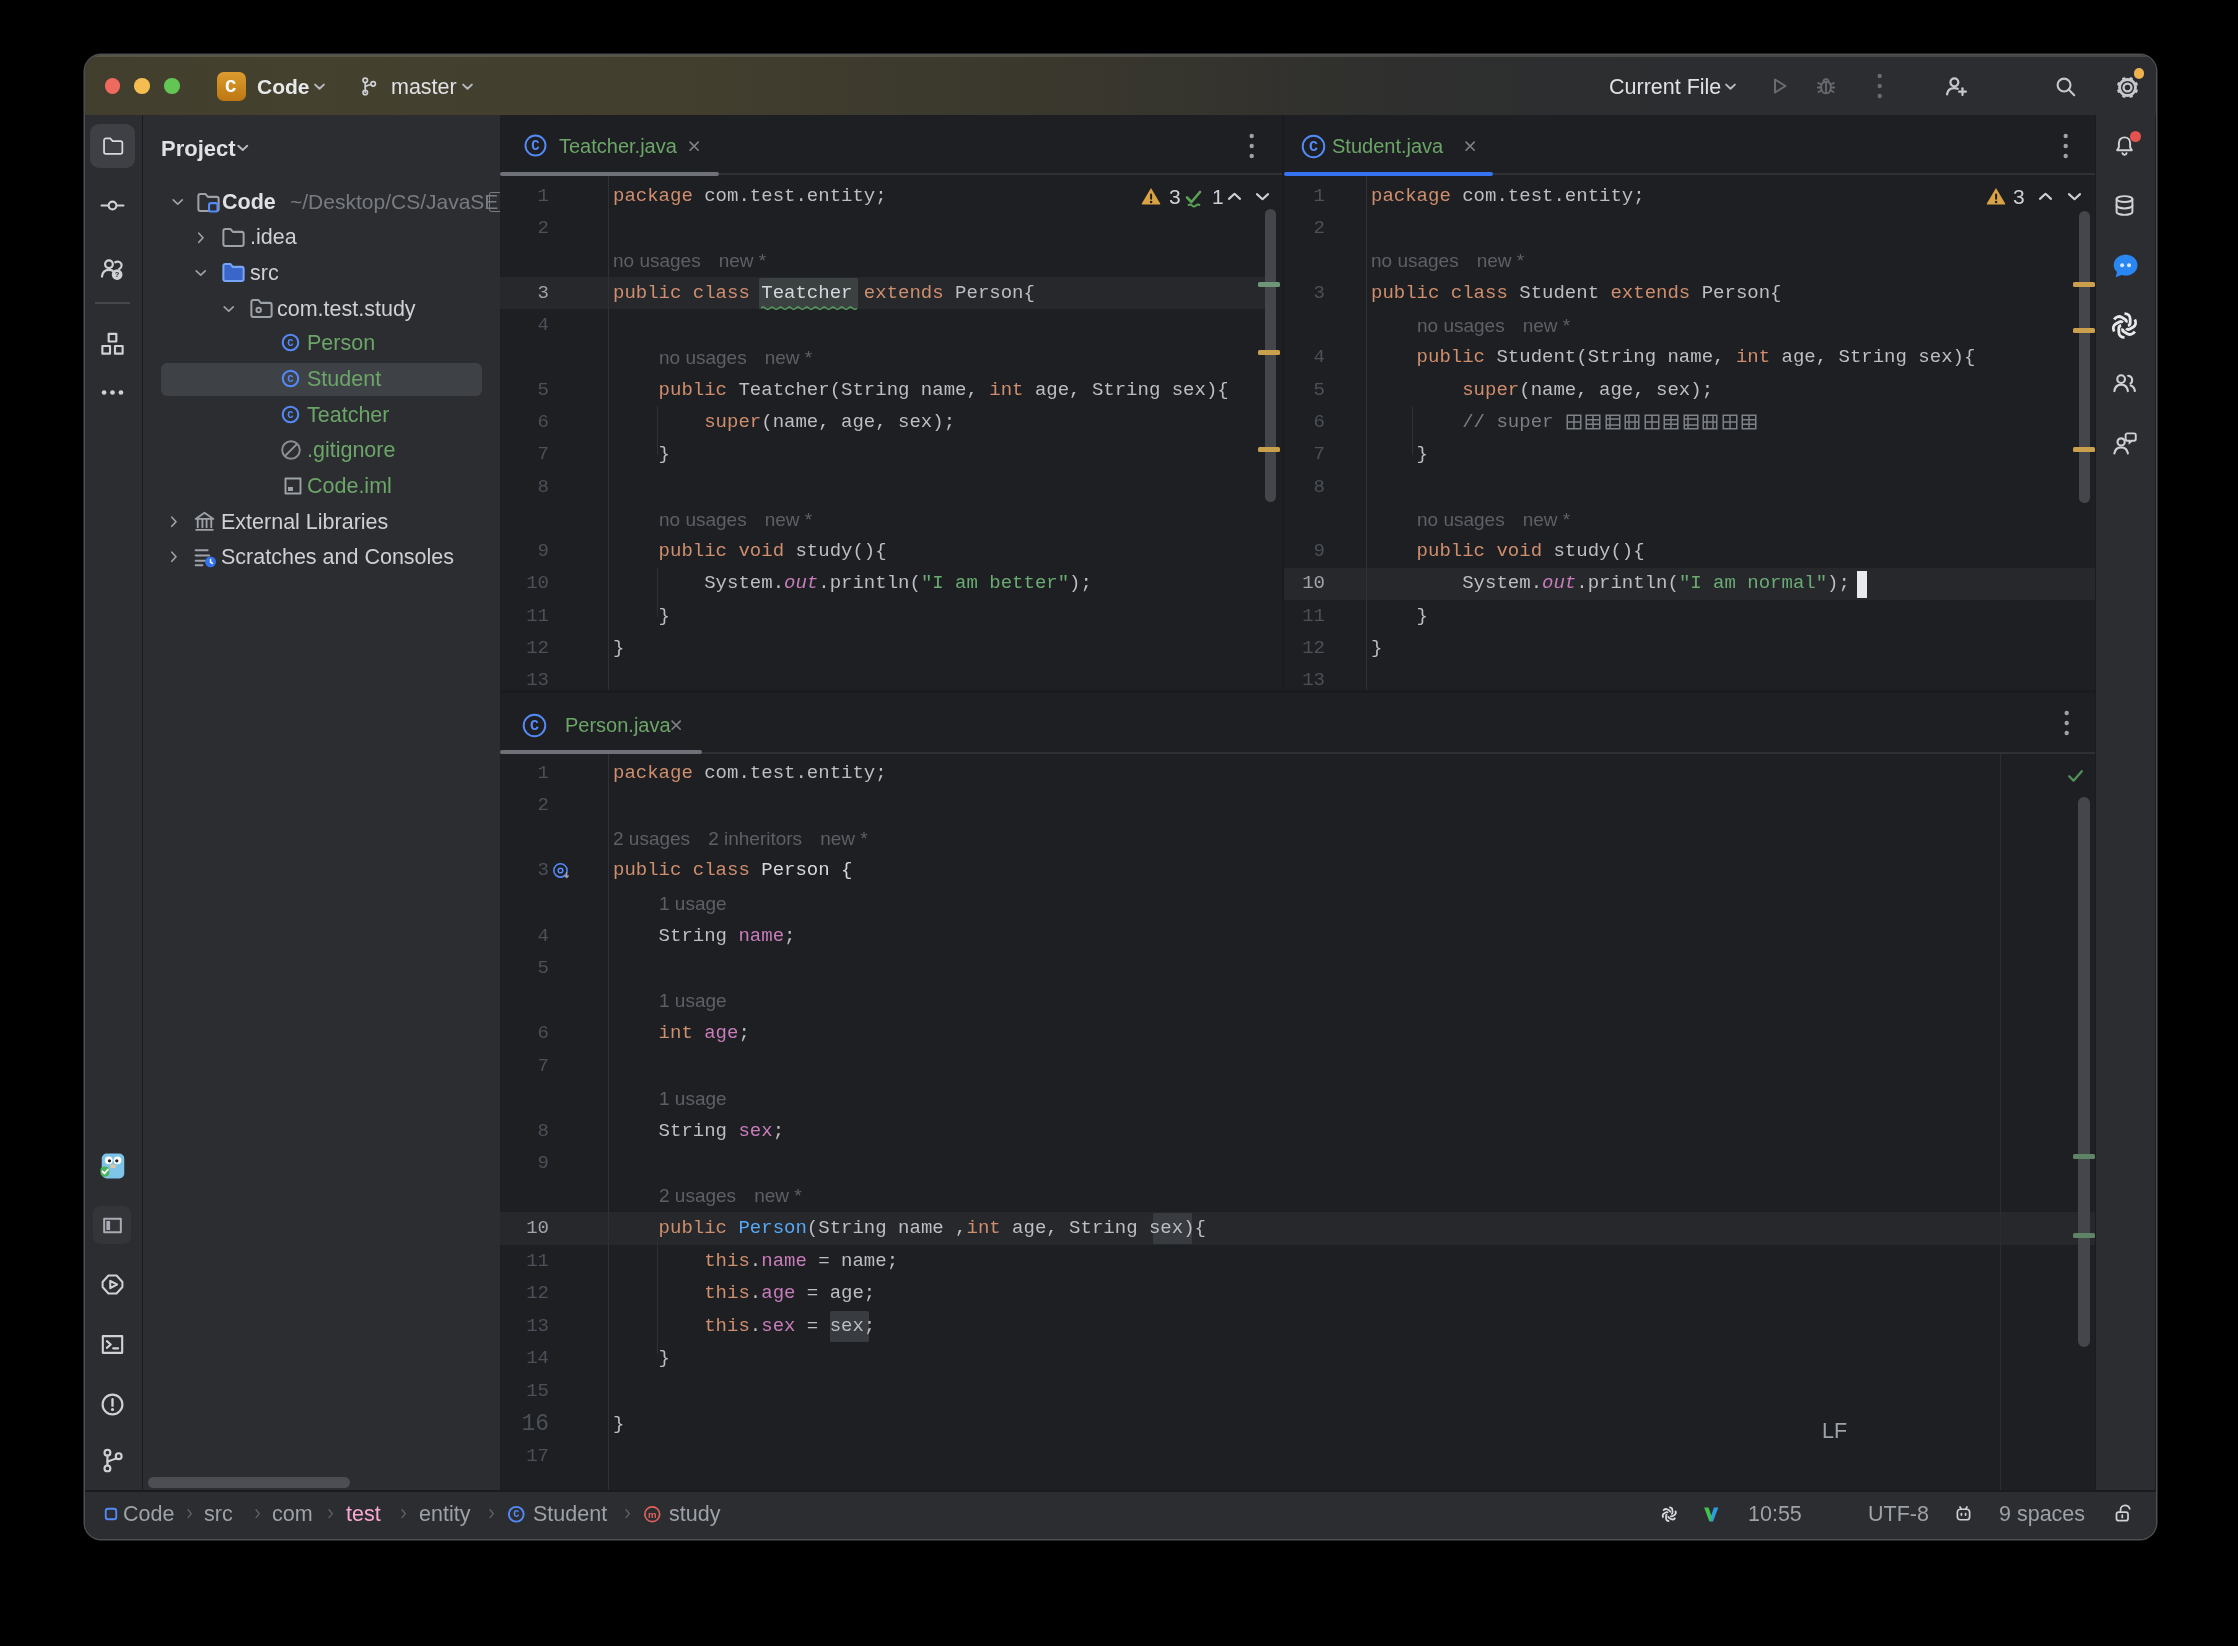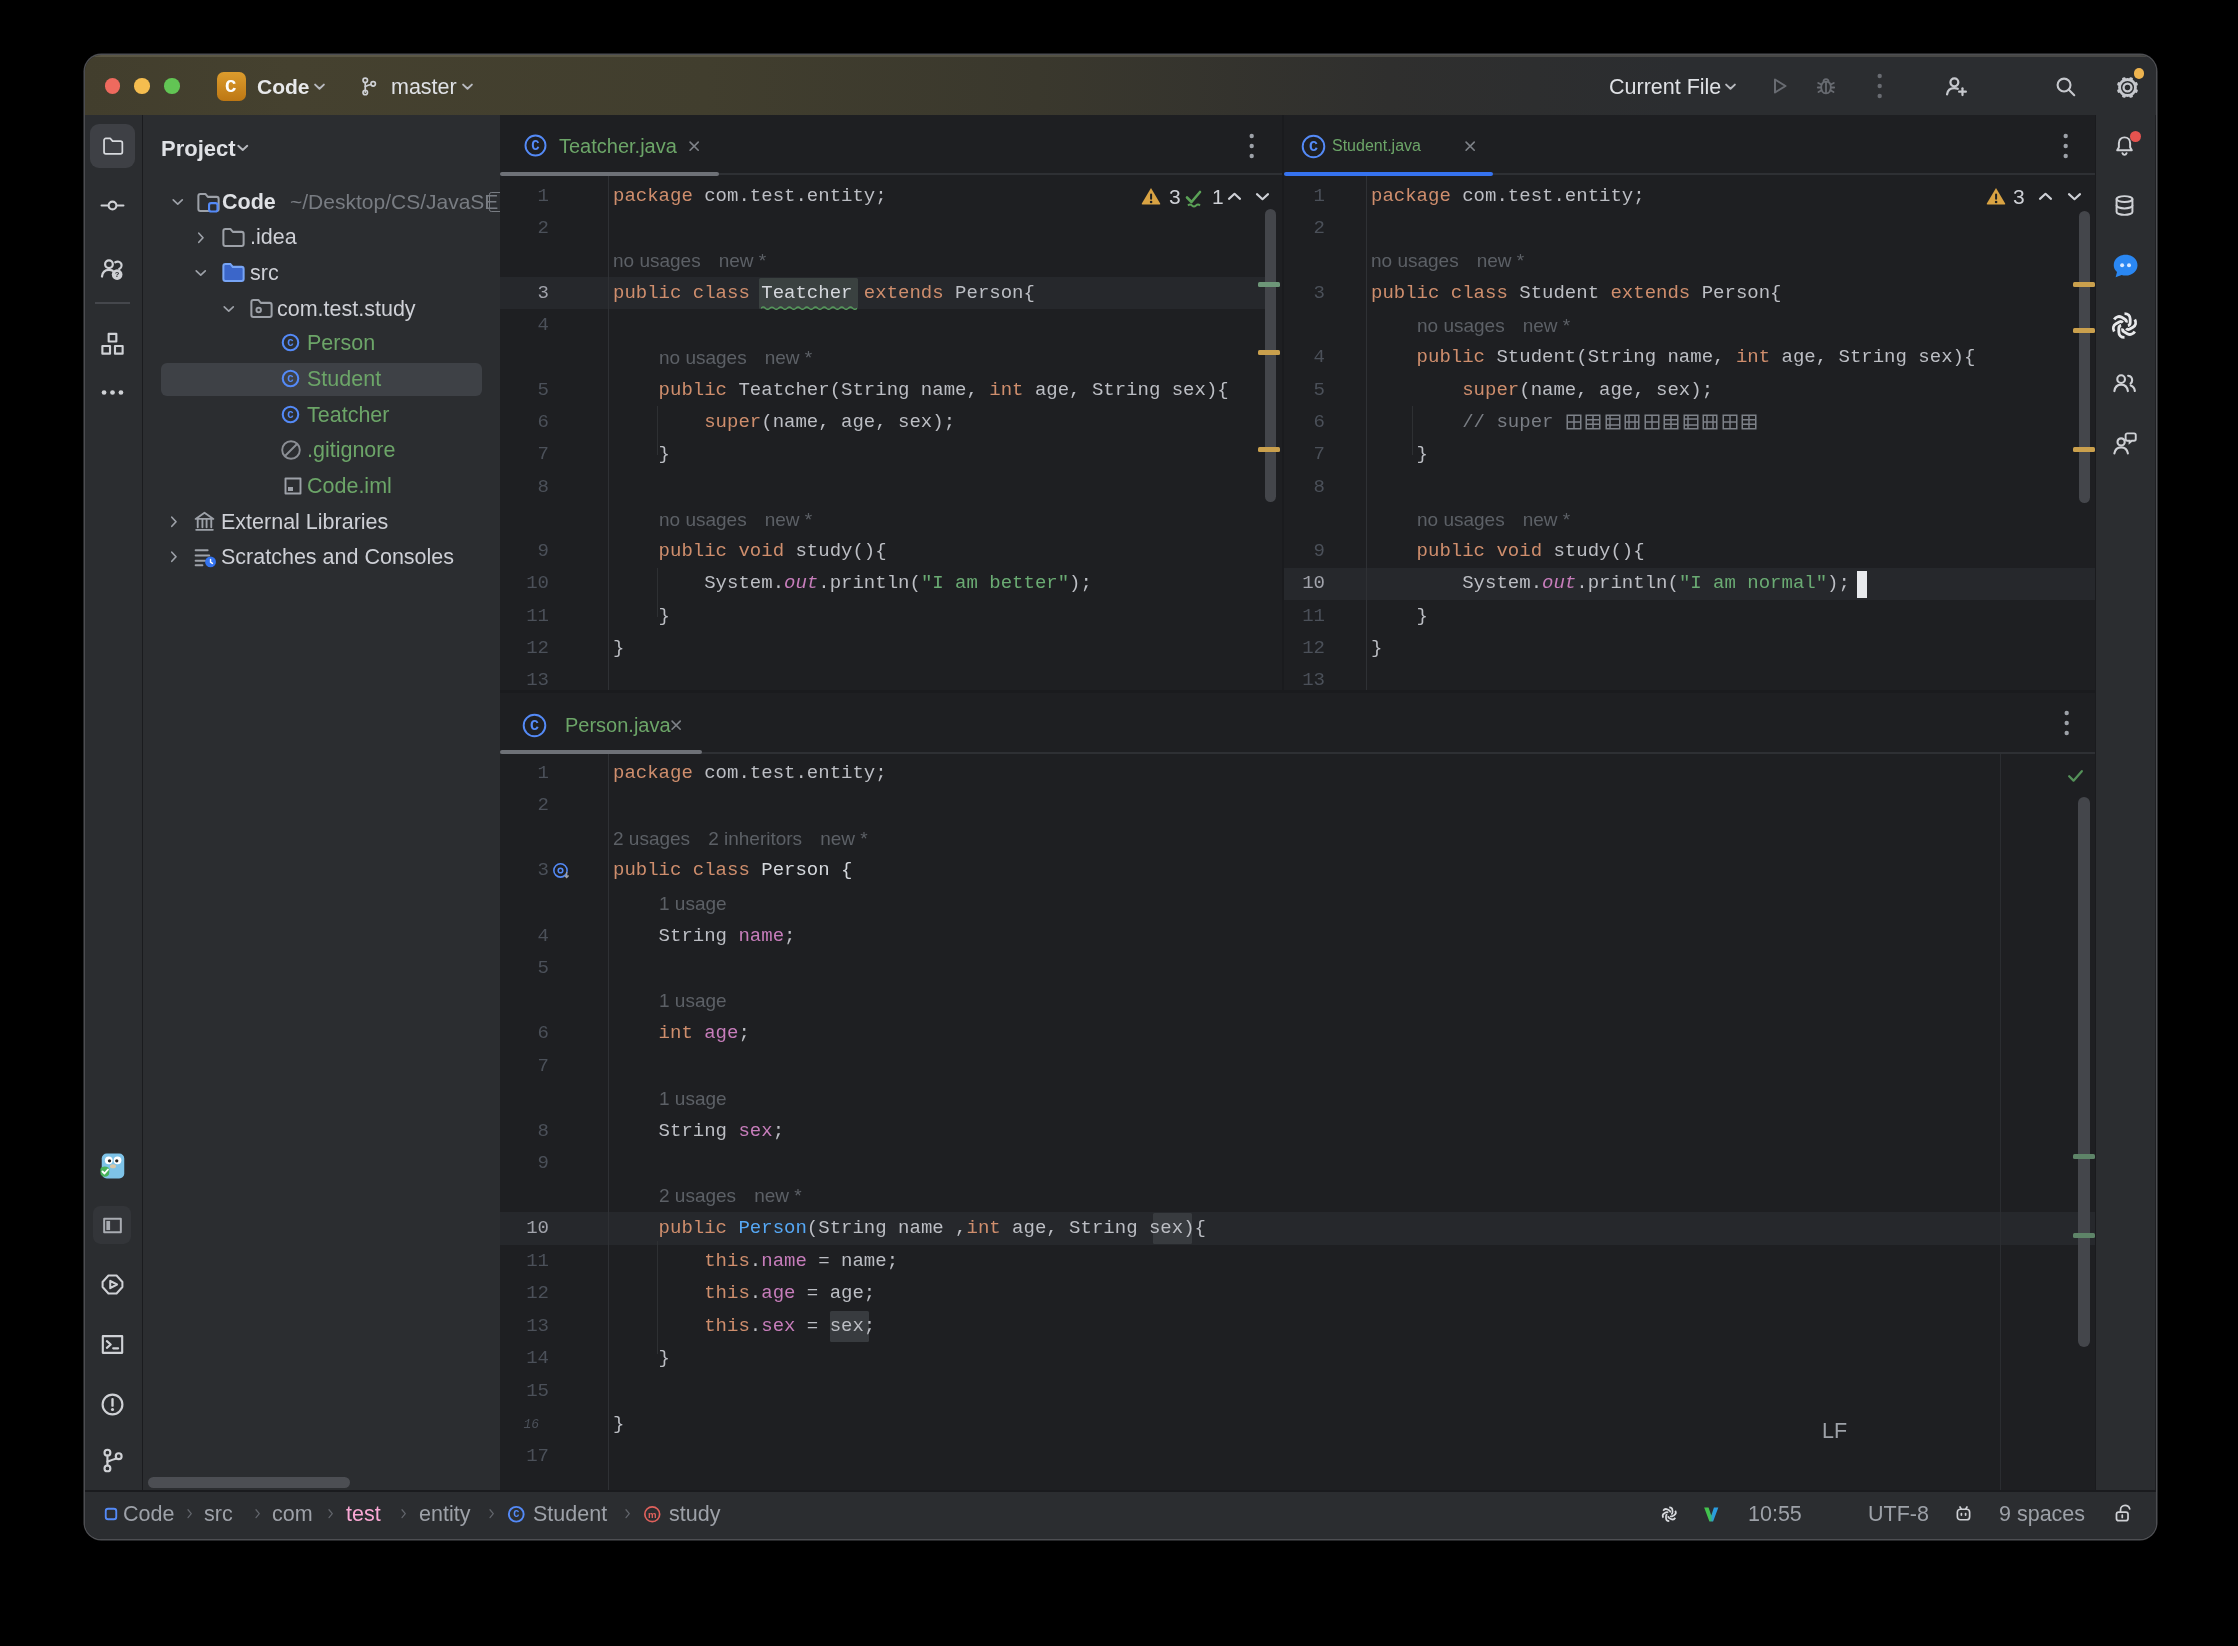--- a/index.html
+++ b/index.html
@@ -294,21 +294,21 @@
       <path d="M5 9 L12 15.5 L19 9" stroke="#ced0d6" stroke-width="2.6" stroke-linecap="round" stroke-linejoin="round"></path>
     </svg>
 <div style="position:absolute;left:1180px;top:154px;width:11px;height:293px;background:#44464b;border-radius:6px;"></div>
 <div style="position:absolute;left:1173px;top:227px;width:22px;height:5.2px;background:#6d9678;border-radius:1.5px;"></div>
 <div style="position:absolute;left:1173px;top:295px;width:22px;height:5.2px;background:#caa04d;border-radius:1.5px;"></div>
 <div style="position:absolute;left:1173px;top:392px;width:22px;height:5.2px;background:#caa04d;border-radius:1.5px;"></div>
 <svg style="position:absolute;left:1215px;top:78px" width="27" height="27" viewBox="0 0 24 24" fill="none">
       <circle cx="12" cy="12" r="9.6" stroke="#548af7" stroke-width="1.73"></circle>
       <text x="12" y="12.6" text-anchor="middle" dominant-baseline="middle" font-family="Liberation Mono, monospace" font-weight="700" font-size="13.4" fill="#548af7">C</text>
     </svg>
-<div style="position:absolute;left:1247px;top:76px;height:30px;line-height:30px;font-family:'Liberation Sans', sans-serif;font-size:16px;font-weight:400;color:#6ca568;letter-spacing:0;white-space:pre;">Student.java</div>
+<div style="position:absolute;left:1247px;top:76px;height:30px;line-height:30px;font-family:'Liberation Sans', sans-serif;font-size:20px;font-weight:400;color:#6ca568;letter-spacing:0;white-space:pre;">Student.java</div>
 <svg style="position:absolute;left:1377px;top:83px" width="16.3" height="16.3" viewBox="0 0 24 24" fill="none">
       <path d="M6 6 L18 18 M18 6 L6 18" stroke="#7d8187" stroke-width="2.4" stroke-linecap="round"></path>
     </svg>
 <svg style="position:absolute;left:1977px;top:77px" width="7.4" height="28" viewBox="0 0 10 38" fill="none">
       <circle cx="5" cy="5.5" r="3" fill="#9da1a8"></circle>
       <circle cx="5" cy="19" r="3" fill="#9da1a8"></circle>
       <circle cx="5" cy="32.5" r="3" fill="#9da1a8"></circle>
     </svg>
 <div style="position:absolute;left:1199px;top:118px;width:811px;height:2.2px;background:#2e3034;"></div>
 <div style="position:absolute;left:1199px;top:117px;width:209px;height:4.4px;background:#3673f0;border-radius:2.2px;"></div>
@@ -434,21 +434,21 @@
 <div class="mono" style="position:absolute;left:375px;top:962px;width:89px;height:33px;line-height:33px;font-size:19px;color:#4b5059;text-align:right;">6</div>
 <div class="mono" style="position:absolute;left:375px;top:995px;width:89px;height:33px;line-height:33px;font-size:19px;color:#4b5059;text-align:right;">7</div>
 <div class="mono" style="position:absolute;left:375px;top:1060px;width:89px;height:33px;line-height:33px;font-size:19px;color:#4b5059;text-align:right;">8</div>
 <div class="mono" style="position:absolute;left:375px;top:1092px;width:89px;height:33px;line-height:33px;font-size:19px;color:#4b5059;text-align:right;">9</div>
 <div class="mono" style="position:absolute;left:375px;top:1157px;width:89px;height:33px;line-height:33px;font-size:19px;color:#a1a3ab;text-align:right;">10</div>
 <div class="mono" style="position:absolute;left:375px;top:1190px;width:89px;height:33px;line-height:33px;font-size:19px;color:#4b5059;text-align:right;">11</div>
 <div class="mono" style="position:absolute;left:375px;top:1222px;width:89px;height:33px;line-height:33px;font-size:19px;color:#4b5059;text-align:right;">12</div>
 <div class="mono" style="position:absolute;left:375px;top:1255px;width:89px;height:33px;line-height:33px;font-size:19px;color:#4b5059;text-align:right;">13</div>
 <div class="mono" style="position:absolute;left:375px;top:1287px;width:89px;height:33px;line-height:33px;font-size:19px;color:#4b5059;text-align:right;">14</div>
 <div class="mono" style="position:absolute;left:375px;top:1320px;width:89px;height:33px;line-height:33px;font-size:19px;color:#4b5059;text-align:right;">15</div>
-<div class="mono" style="position:absolute;left:365px;top:1353px;width:89px;height:33px;line-height:33px;font-size:13px;color:#4b5059;text-align:right;font-style:italic;">16</div>
+<div class="mono" style="position:absolute;left:375px;top:1353px;width:89px;height:33px;line-height:33px;font-size:23px;color:#4b5059;text-align:right;">16</div>
 <div class="mono" style="position:absolute;left:375px;top:1385px;width:89px;height:33px;line-height:33px;font-size:19px;color:#4b5059;text-align:right;">17</div>
 <div style="position:absolute;left:528px;top:768px;height:31px;line-height:31px;font-size:19px;color:#5c6066;font-family:'Liberation Sans',sans-serif;white-space:pre;"><span style="letter-spacing:0">2 usages</span><span style="display:inline-block;width:18px"></span><span>2 inheritors</span><span style="display:inline-block;width:18px"></span><span>new *</span></div>
 <div style="position:absolute;left:574px;top:833px;height:31px;line-height:31px;font-size:19px;color:#5c6066;font-family:'Liberation Sans',sans-serif;white-space:pre;"><span style="letter-spacing:0">1 usage</span></div>
 <div style="position:absolute;left:574px;top:930px;height:31px;line-height:31px;font-size:19px;color:#5c6066;font-family:'Liberation Sans',sans-serif;white-space:pre;"><span style="letter-spacing:0">1 usage</span></div>
 <div style="position:absolute;left:574px;top:1028px;height:31px;line-height:31px;font-size:19px;color:#5c6066;font-family:'Liberation Sans',sans-serif;white-space:pre;"><span style="letter-spacing:0">1 usage</span></div>
 <div style="position:absolute;left:574px;top:1125px;height:31px;line-height:31px;font-size:19px;color:#5c6066;font-family:'Liberation Sans',sans-serif;white-space:pre;"><span style="letter-spacing:0">2 usages</span><span style="display:inline-block;width:18px"></span><span>new *</span></div>
 <div class="mono" style="position:absolute;left:528px;top:702px;height:33px;line-height:33px;font-size:19px;white-space:pre;"><span style="color:#cf8e6d;">package </span><span style="color:#bcbec4;">com.test.entity;</span></div>
 <div class="mono" style="position:absolute;left:528px;top:799px;height:33px;line-height:33px;font-size:19px;white-space:pre;"><span style="color:#cf8e6d;">public class </span><span style="color:#d5d8dd;">Person {</span></div>
 <div class="mono" style="position:absolute;left:528px;top:865px;height:33px;line-height:33px;font-size:19px;white-space:pre;"><span style="color:#bcbec4;">    String </span><span style="color:#c77dbb;">name</span><span style="color:#bcbec4;">;</span></div>
 <div class="mono" style="position:absolute;left:528px;top:962px;height:33px;line-height:33px;font-size:19px;white-space:pre;"><span style="color:#bcbec4;">    </span><span style="color:#cf8e6d;">int </span><span style="color:#c77dbb;">age</span><span style="color:#bcbec4;">;</span></div>

